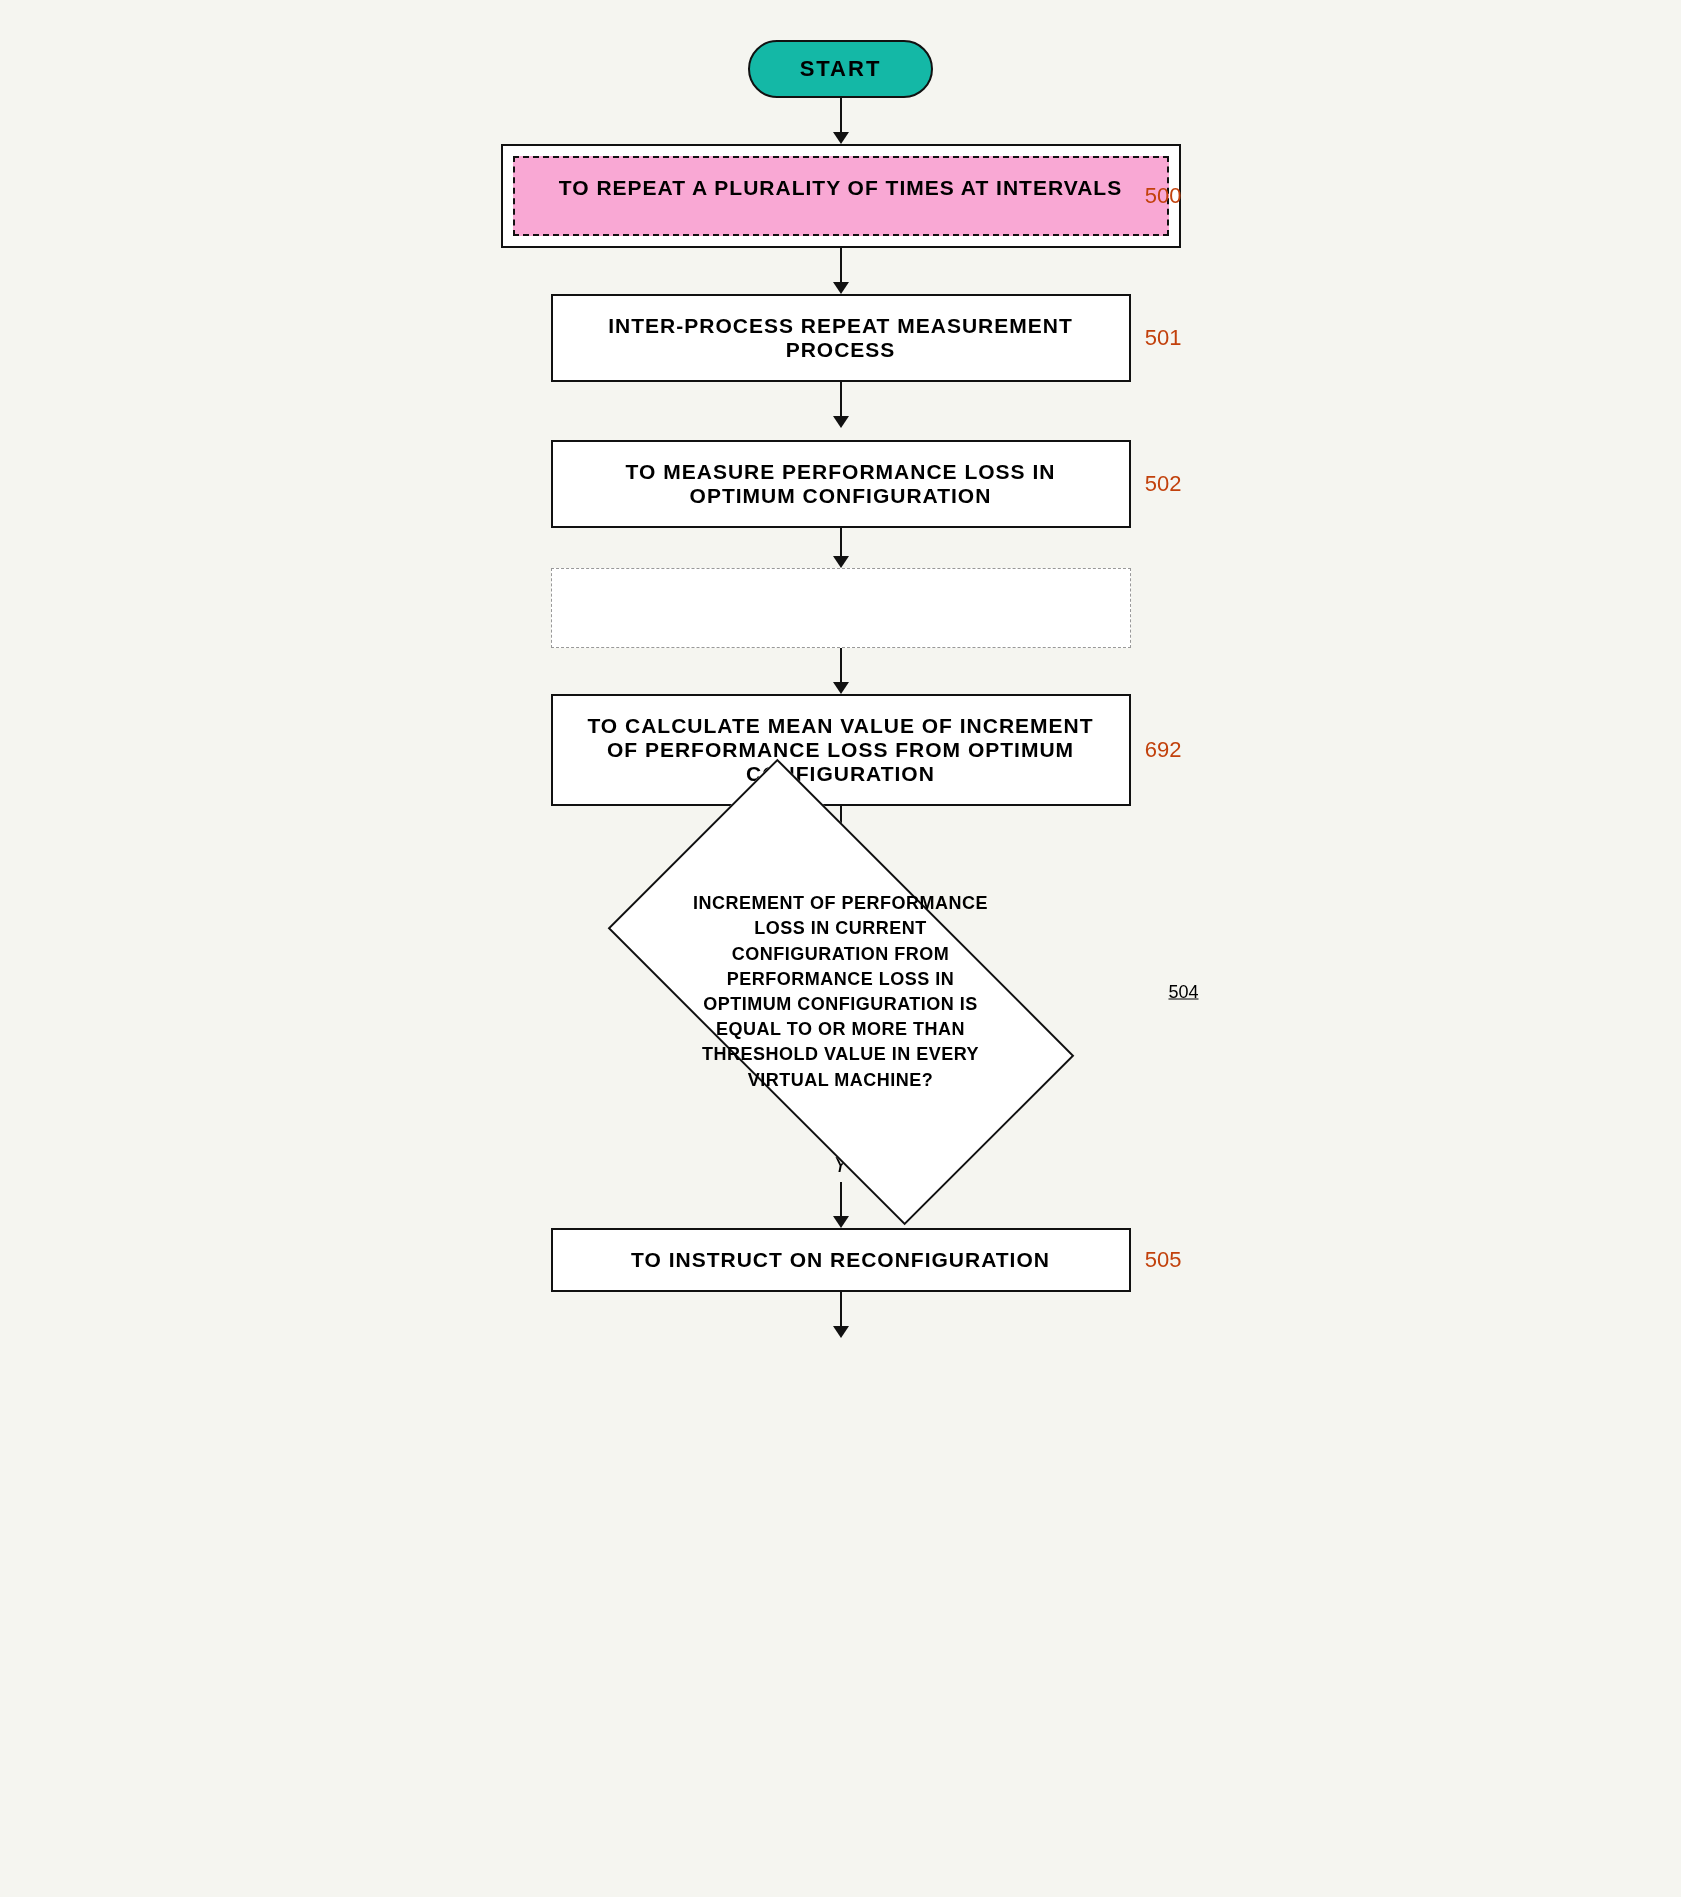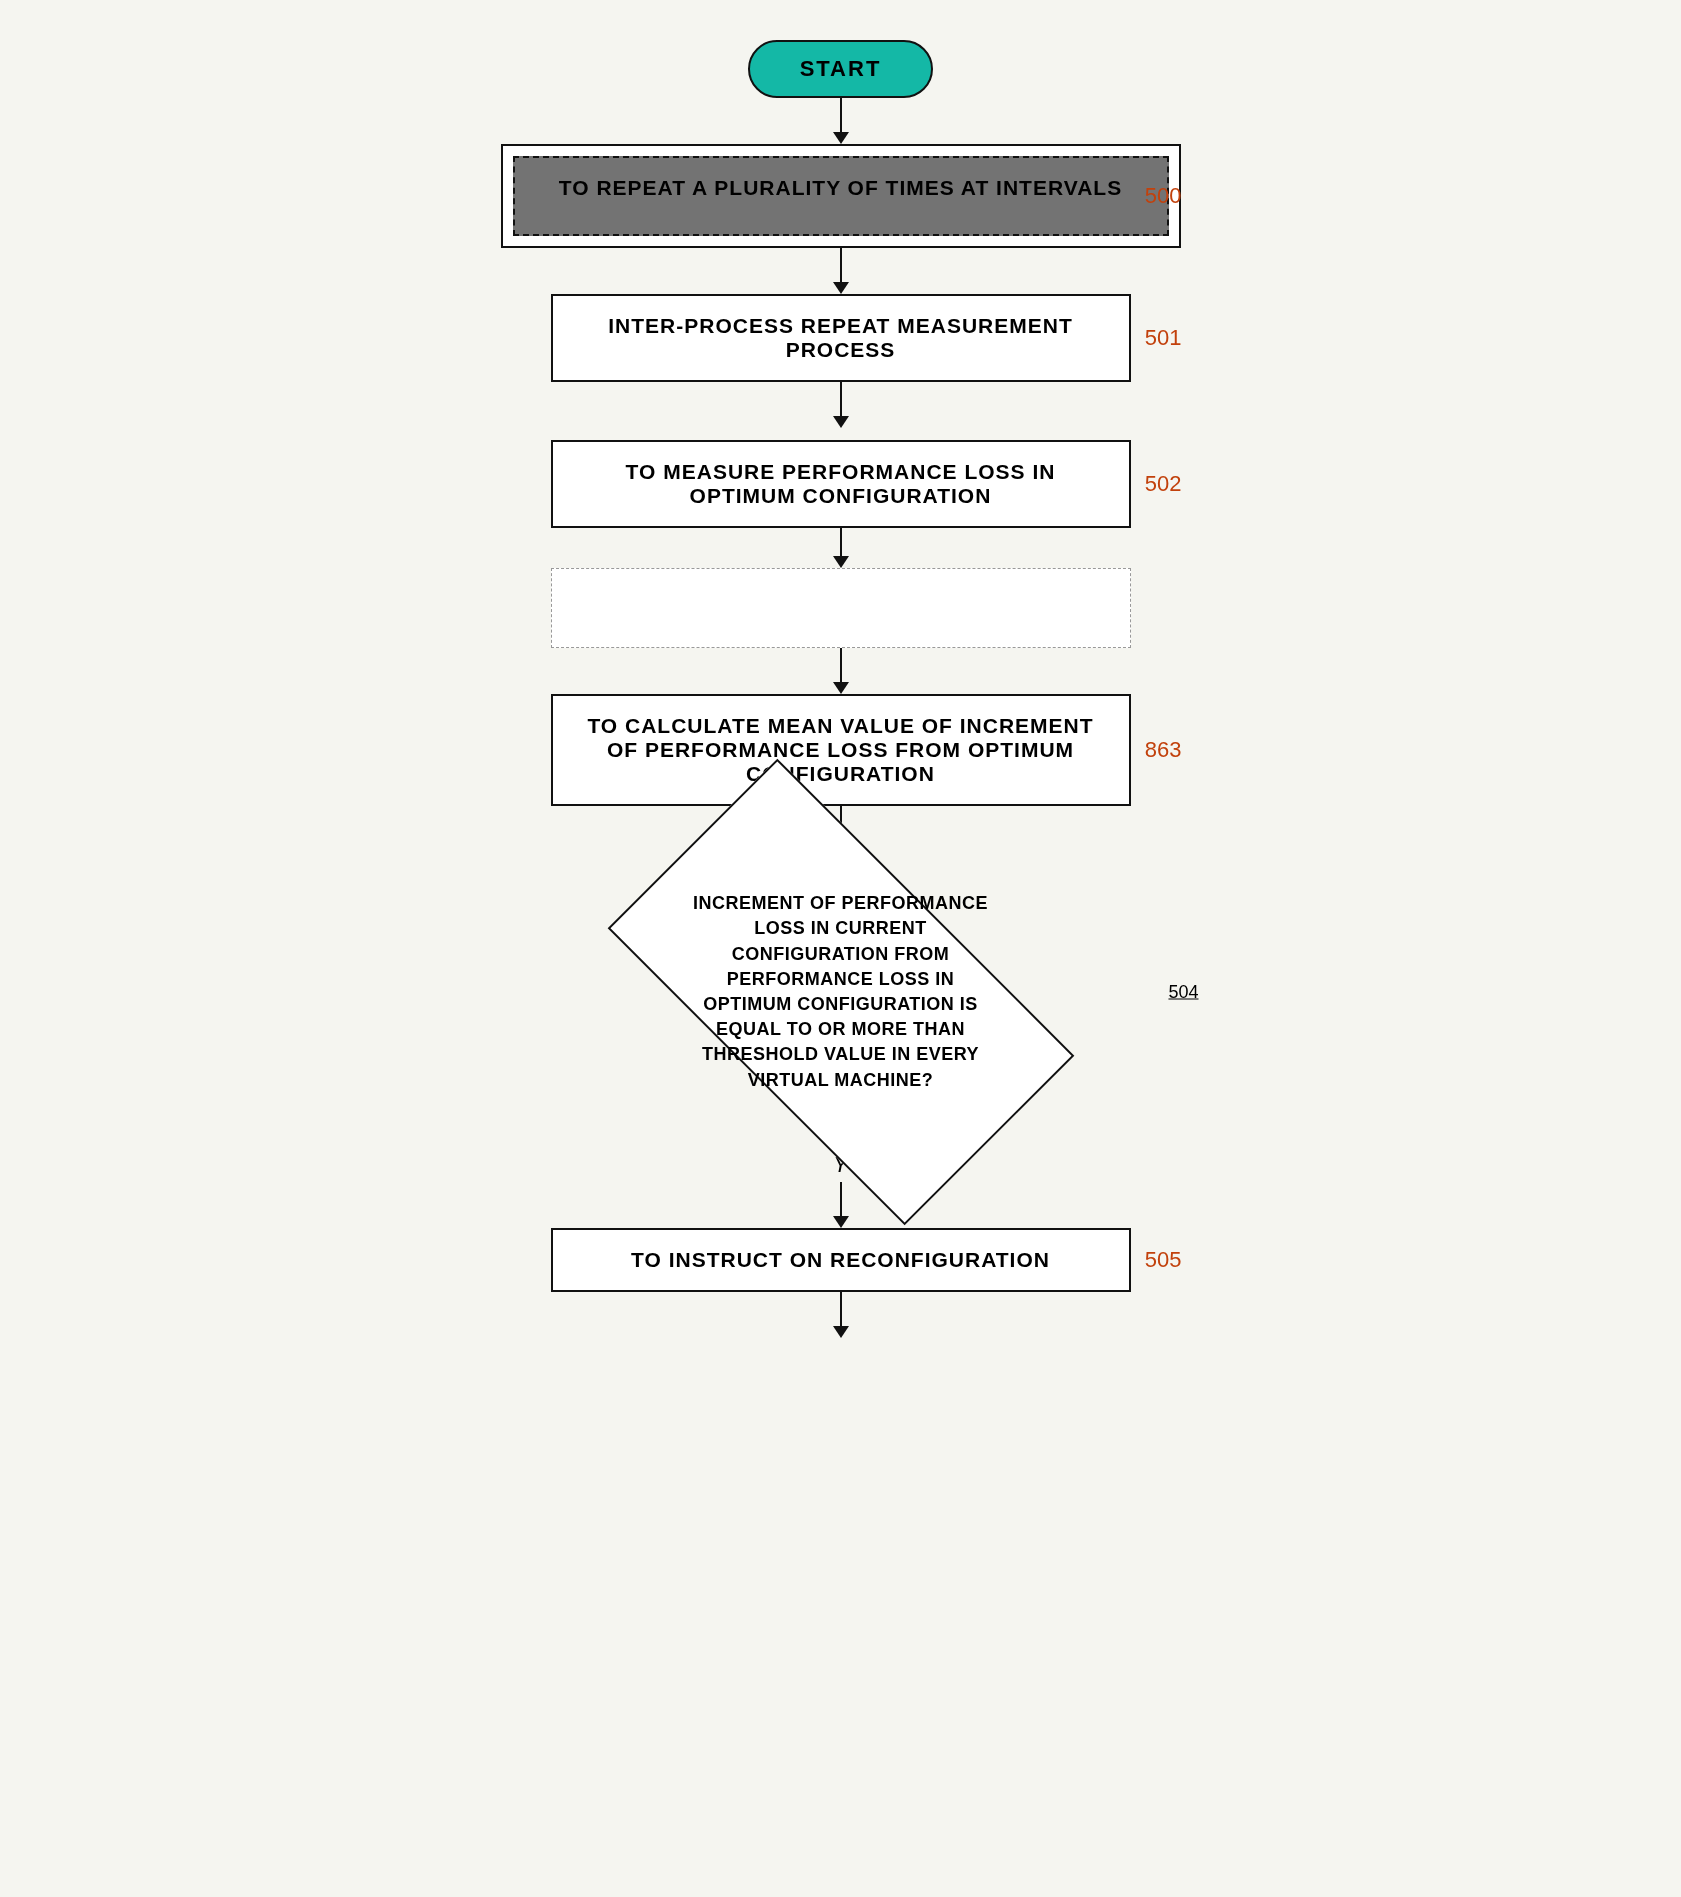--- a/index.html
+++ b/index.html
@@ -43,21 +43,21 @@
     }
     .rect-outer {
       border: 2.5px solid #111;
       background: #fff;
       width: 680px;
       padding: 10px;
       position: relative;
     }
     .rect-inner {
       border: 2px dashed #111;
-      background: #737373;
+      background: #f9a8d4;
       text-align: center;
       font-size: 21px;
       font-weight: bold;
       letter-spacing: 1px;
       padding: 18px 30px;
       width: 100%;
       min-height: 80px;
     }
 
     
@@ -165,21 +165,21 @@
   </div>
 
   <div style="height:36px; width:2px; background:#111; margin:0 auto; position:relative;">
     <div style="position:absolute; bottom:-10px; left:50%; transform:translateX(-50%); border-left:8px solid transparent; border-right:8px solid transparent; border-top:12px solid #111;"></div>
   </div>
 
   <div class="row" style="margin-top:10px;">
     <div class="rect">
       <span>TO CALCULATE MEAN VALUE OF INCREMENT OF PERFORMANCE LOSS FROM OPTIMUM CONFIGURATION</span>
     </div>
-    <span class="row-label">863</span>
+    <span class="row-label">692</span>
   </div>
 
   <div style="height:36px; width:2px; background:#111; margin:0 auto; position:relative;">
     <div style="position:absolute; bottom:-10px; left:50%; transform:translateX(-50%); border-left:8px solid transparent; border-right:8px solid transparent; border-top:12px solid #111;"></div>
   </div>
 
   <div class="row" style="margin-top:10px; position:relative;">
     <div class="diamond-wrapper">
       <div class="diamond"></div>
       <div class="diamond-text">

